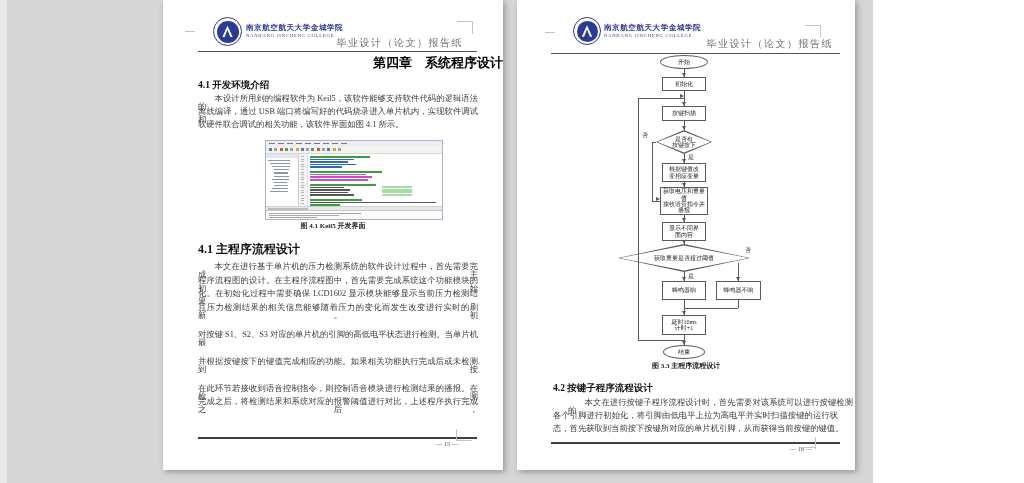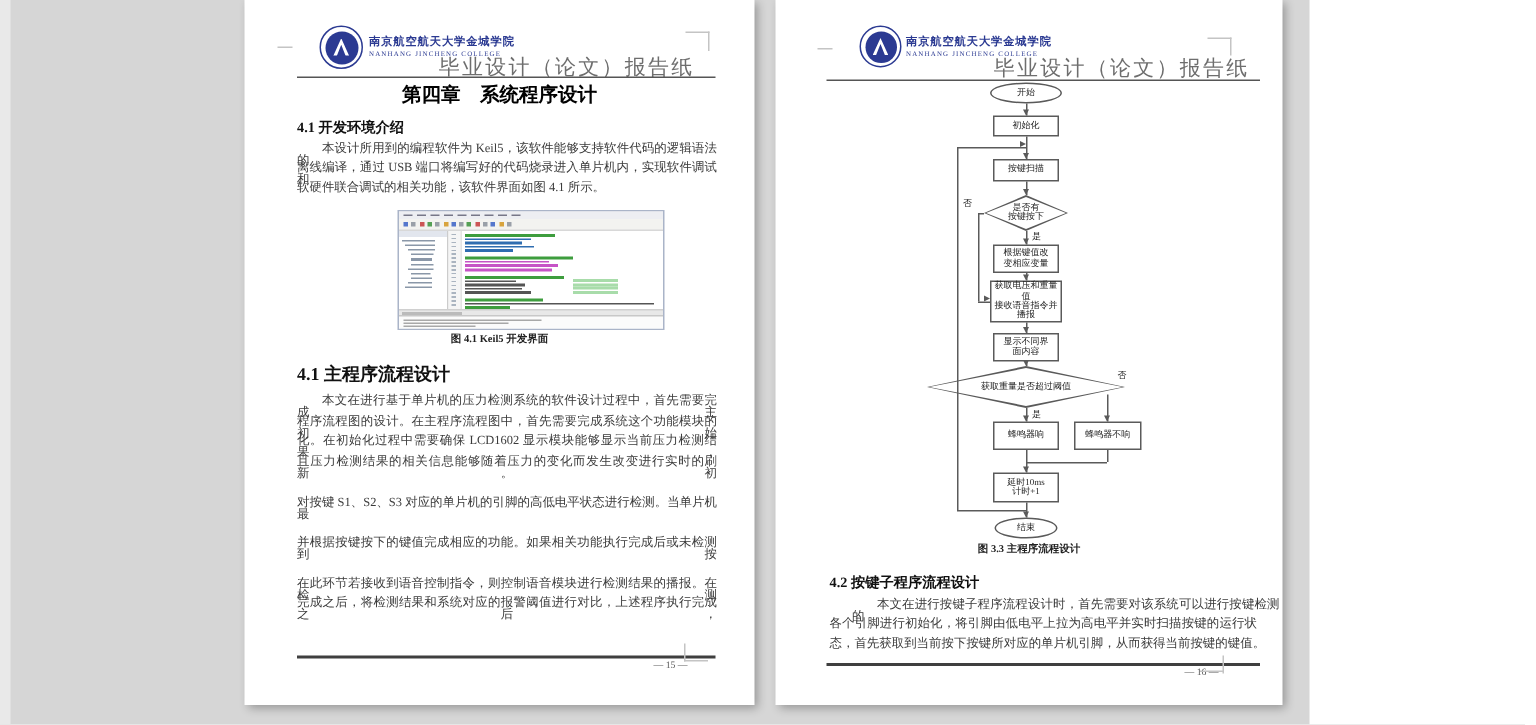--- a/index.html
+++ b/index.html
@@ -10,25 +10,25 @@
   .page-left{left:163px;width:340px;}
   .page-right{left:517px;width:338px;}
 
   
   .logo{position:absolute;border-radius:50%;border:1.5px solid #2b3a92;background:#fff;}
   .logo .inner{position:absolute;inset:2.5px;border-radius:50%;background:#2b3a92;}
   .logo .tri{position:absolute;left:30%;top:28%;width:40%;height:44%;background:#fff;
              clip-path:polygon(50% 0,100% 100%,78% 100%,50% 36%,22% 100%,0 100%);}
   .school-cn{position:absolute;font-size:7.5px;font-weight:bold;color:#2b3a92;letter-spacing:.6px;white-space:nowrap;}
   .school-en{position:absolute;font-size:4.6px;color:#2b3a92;letter-spacing:.8px;white-space:nowrap;}
-  .paper-label{position:absolute;font-size:14px;color:#6e6e6e;letter-spacing:1.5px;white-space:nowrap;}
+  .paper-label{position:absolute;font-size:10px;color:#6e6e6e;letter-spacing:1.5px;white-space:nowrap;}
   .header-rule{position:absolute;height:1px;background:#555;}
 
   
-  .chapter-title{position:absolute;width:100%;text-align:center;font-size:13px;font-weight:bold;color:#000;}
+  .chapter-title{position:absolute;width:100%;text-align:right;font-size:13px;font-weight:bold;color:#000;}
   .sec-h{position:absolute;font-weight:bold;color:#111;white-space:nowrap;}
   .bl{position:absolute;font-size:8.3px;color:#3a3a3a;line-height:8.3px;white-space:nowrap;}
   .bl.just{white-space:normal;text-align:justify;text-align-last:justify;}
   .fl{text-indent:2em;}
   .caption{position:absolute;width:100%;text-align:center;font-size:7px;font-weight:bold;color:#222;}
   .pagenum{position:absolute;font-size:6.5px;color:#555;text-align:center;}
   .footer-rule{position:absolute;height:2px;background:#3f3f3f;}
 
   
   .keil{position:absolute;left:102px;top:140px;width:176px;height:78px;background:#fff;border:1px solid #aab4c8;}

